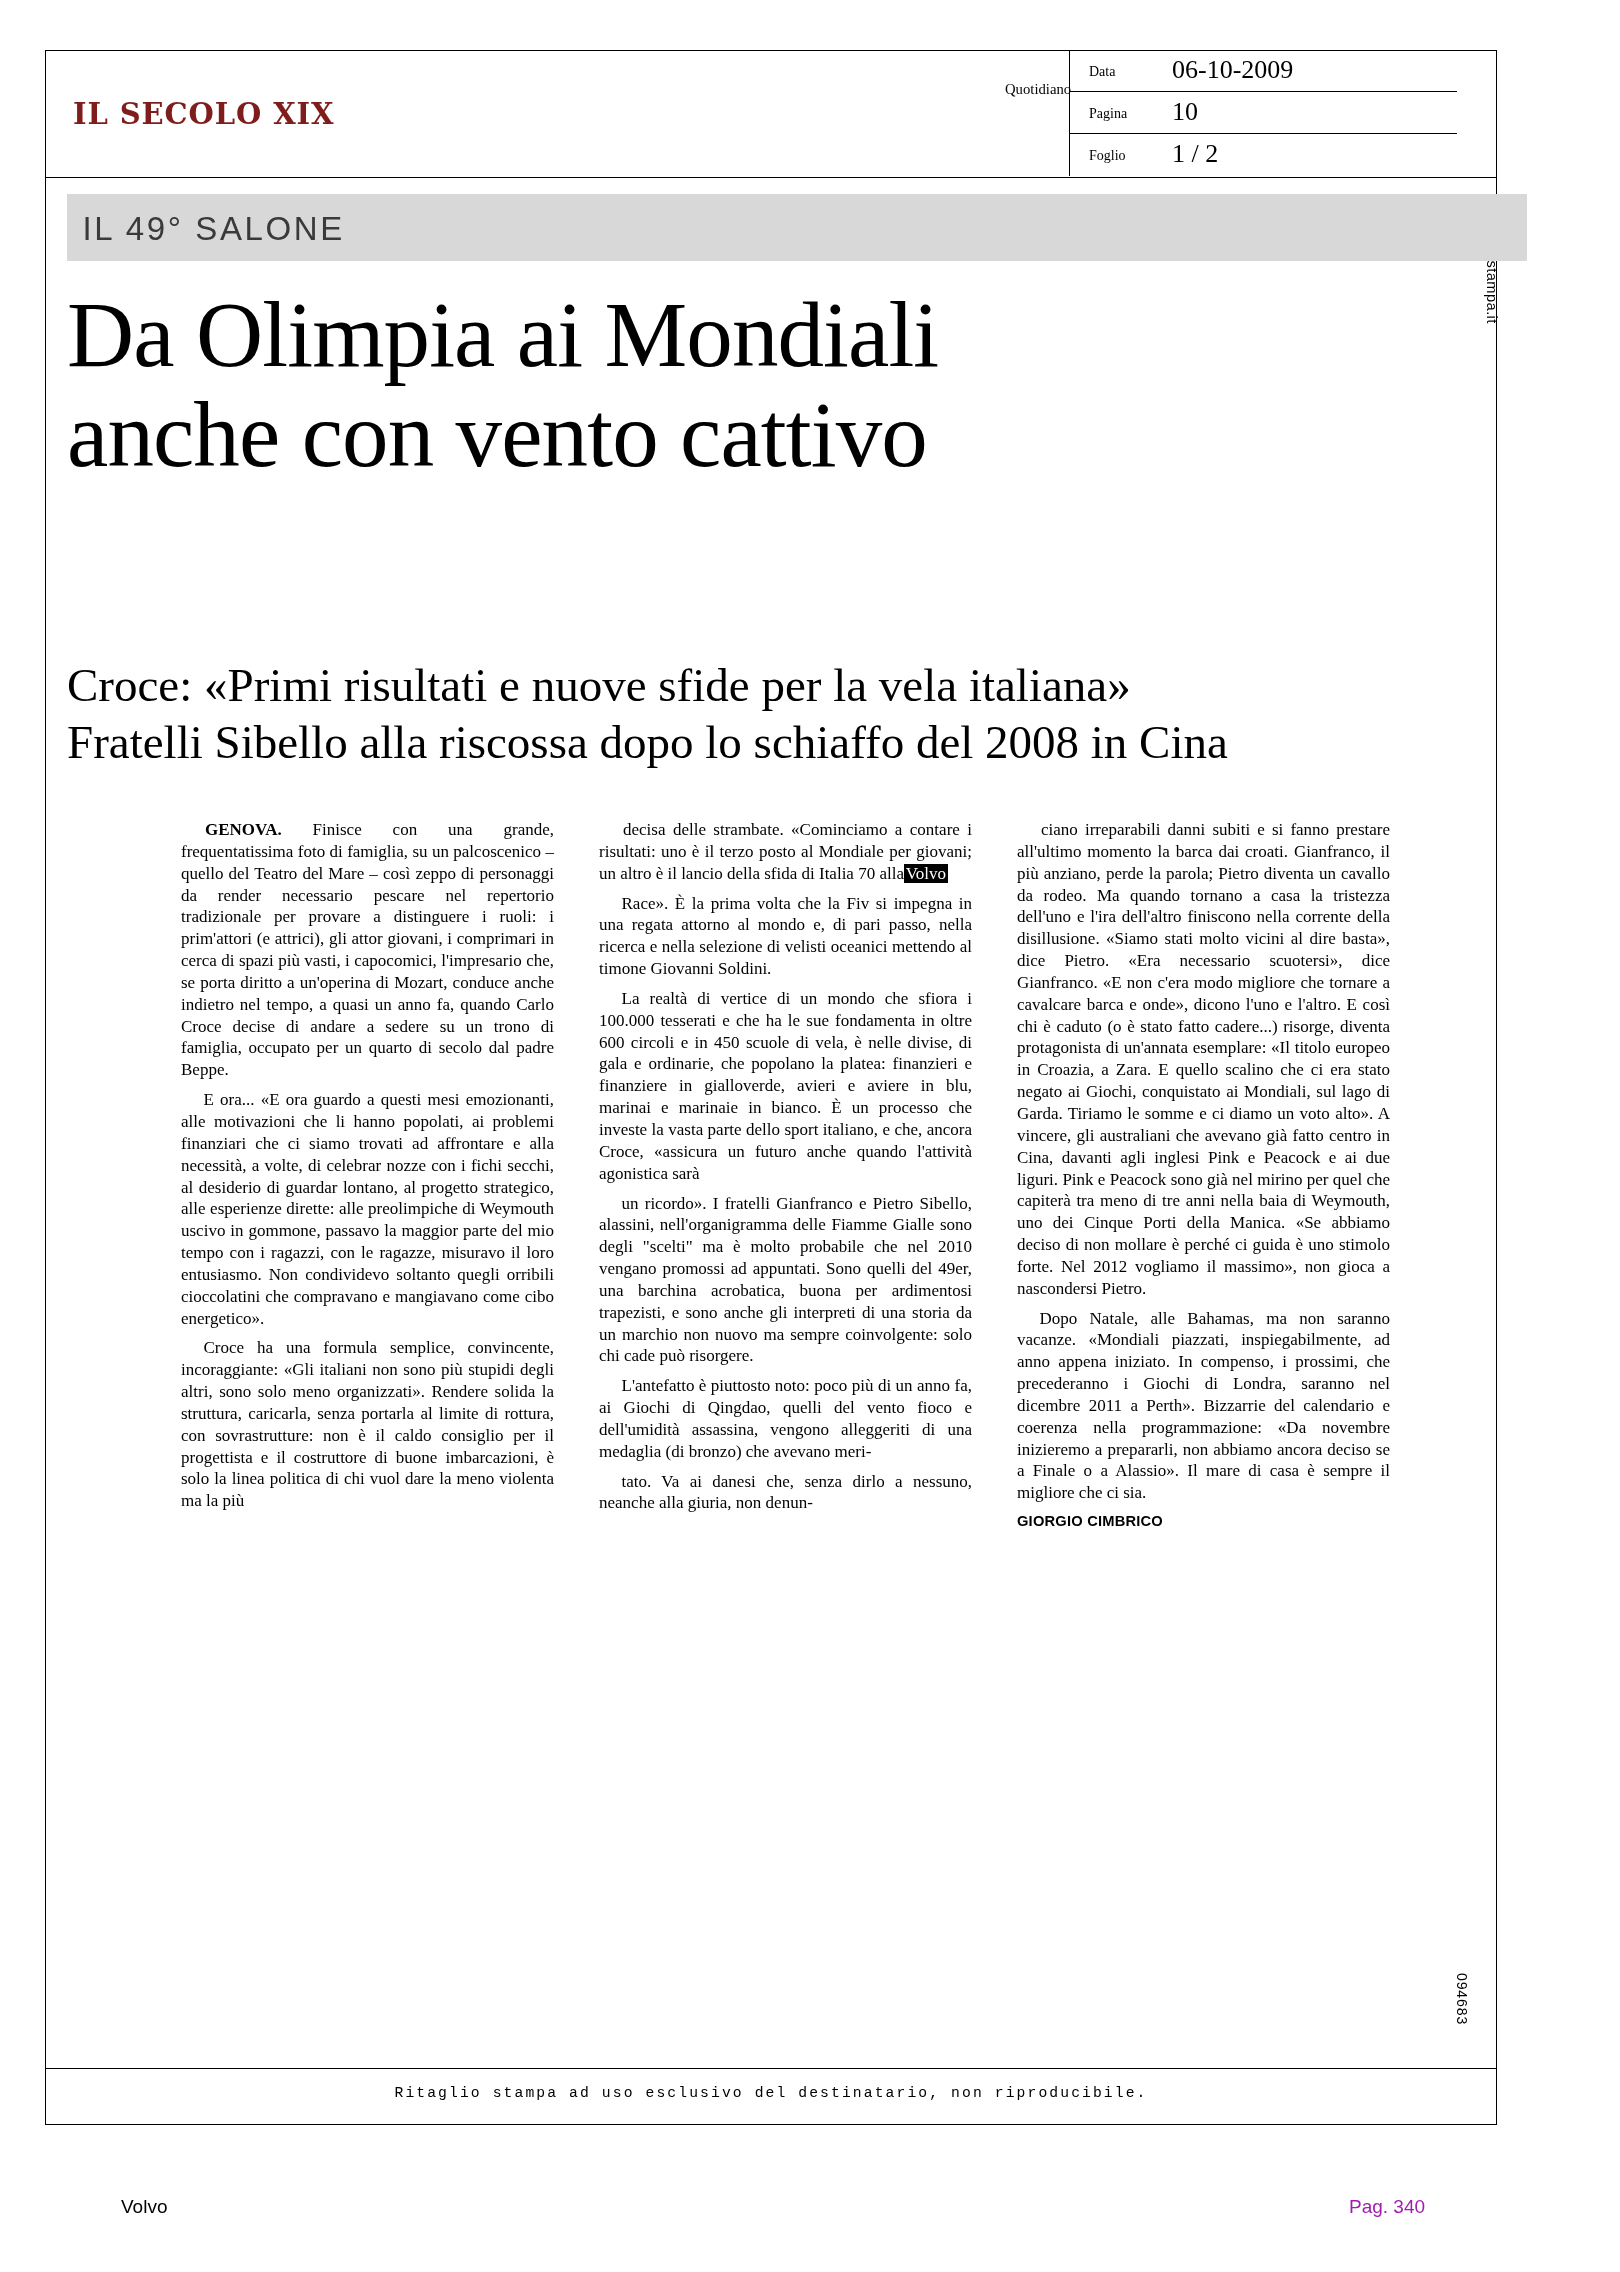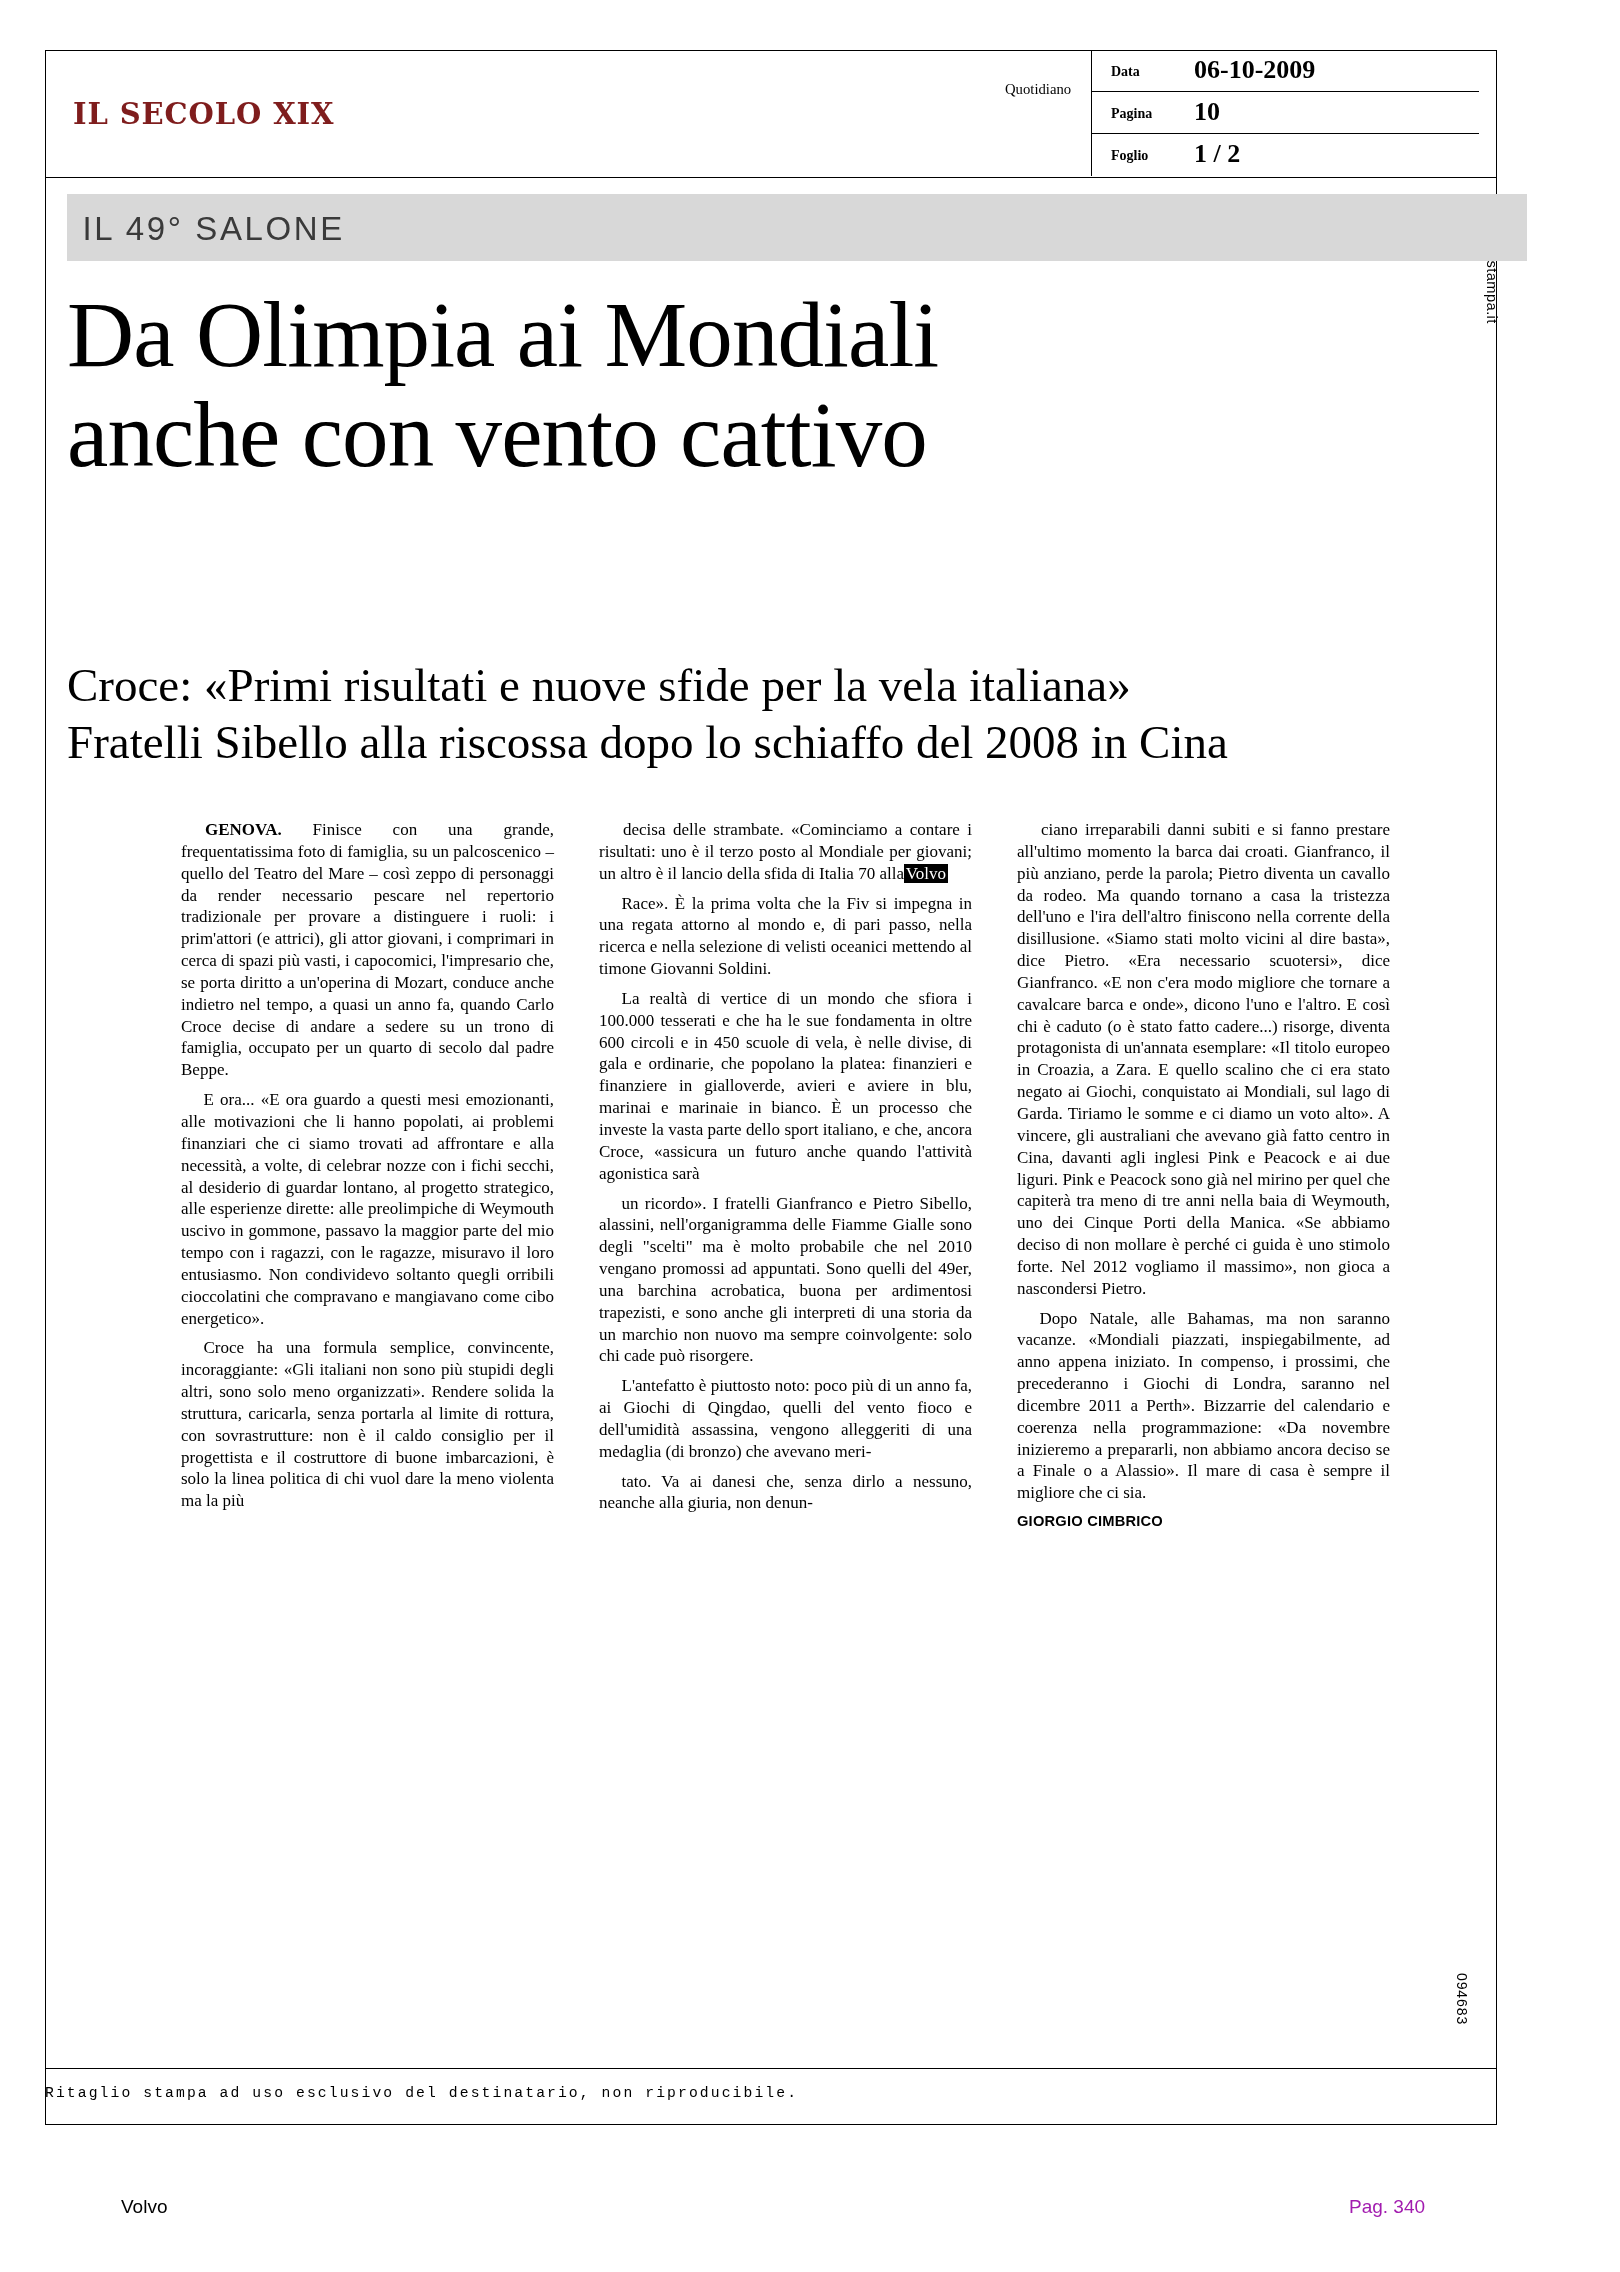--- a/index.html
+++ b/index.html
@@ -55,27 +55,26 @@
   }
   .quotidiano {
     position: absolute;
     left: 960px;
     top: 31px;
     font-family: "Liberation Serif", serif;
     font-size: 14.7px;
   }
   .meta-box {
     position: absolute;
-    left: 1046px;
+    left: 1024px;
     top: 0px;
     width: 388px;
     height: 126px;
     border-left: 1.7px solid #000;
     box-sizing: border-box;
-    font-weight: bold;
   }
   .meta-row {
     position: relative;
     height: 42px;
     box-sizing: border-box;
     border-bottom: 0.9px solid #000;
   }
   .meta-row:last-child { border-bottom: none; }
   .meta-label {
     position: absolute;
@@ -213,21 +212,21 @@
     width: 1452px;
     height: 57px;
     border-top: 1.7px solid #000;
     box-sizing: border-box;
   }
   .footer-note {
     position: absolute;
     left: 0;
     top: 15.6px;
     width: 1452px;
-    text-align: left;
+    text-align: center;
     font-family: "Liberation Mono", monospace;
     font-size: 14.7px;
     letter-spacing: 2.1px;
     color: #000;
   }
 
   
   .page-footer-left {
     position: absolute;
     left: 121px;

